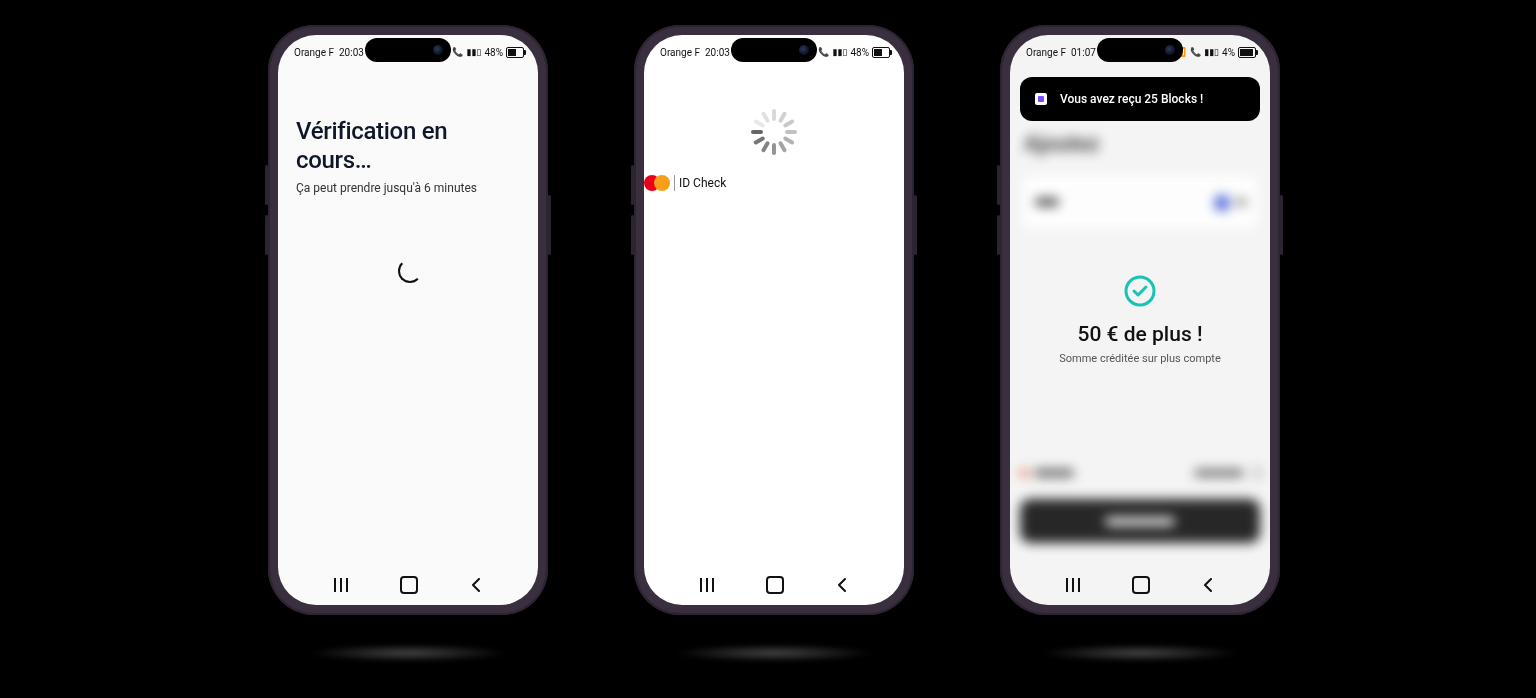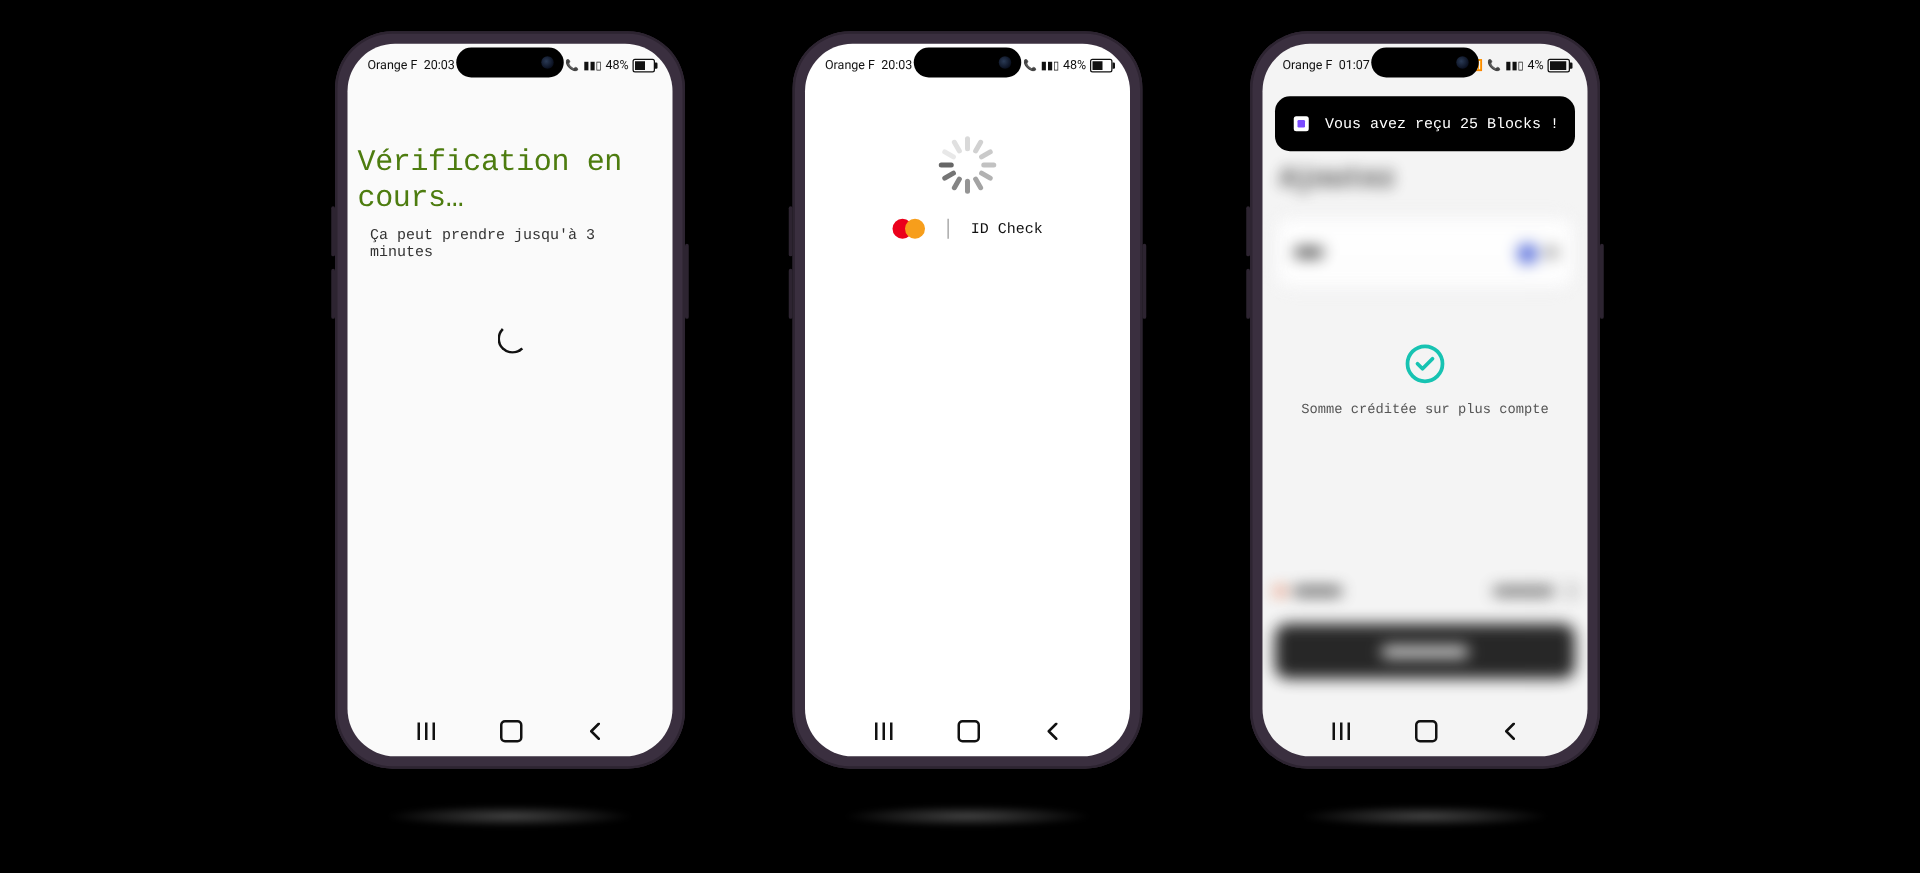--- a/index.html
+++ b/index.html
@@ -127,29 +127,29 @@
     z-index: 20;
   }
   .nav-recent { width: 14px; display:flex; justify-content:space-between; }
   .nav-recent span { width:2px; height:14px; background:#111; }
   .nav-home { width:14px; height:14px; border:2px solid #111; border-radius:4px; }
   .nav-back svg { display:block; }
 
   
   .content {
     position: absolute;
-    top: 34px; bottom: 40px; left: 0; right: 0; font-family: Liberation Mono, monospace;
+    top: 34px; bottom: 40px; left: 0; right: 0;
   }
 
   
   .p1 .title {
     font-size: 24px;
     font-weight: 500;
-    color: #4d7c0f;
-    margin: 48px 8px 6px;
+    color: #0f172a;
+    margin: 48px 18px 6px;
     line-height: 1.2;
     letter-spacing: -0.3px;
   }
   .p1 .subtitle {
     font-size: 12px;
     color: #333;
     margin: 0 18px;
   }
   .spinner-small {
     position: absolute;
@@ -178,22 +178,21 @@
     width: 4px; height: 12px;
     background: #666;
     border-radius: 2px;
     transform-origin: 2px 23px;
   }
   .idcheck {
     position: absolute;
     left: 0; right: 0; top: 106px;
     display: flex;
     align-items: center;
-    justify-content: center;
-    gap: 18px;
+    gap: 4px;
   }
   .mc-logo { position: relative; width: 26px; height: 16px; }
   .mc-logo .c { position:absolute; width:16px; height:16px; border-radius:50%; }
   .mc-logo .c.red { left:0; background:#eb001b; }
   .mc-logo .c.yel { right:0; background:#f79e1b; }
   .idcheck .sep { width:1px; height:16px; background:#999; }
   .idcheck .txt { font-size:12px; color:#111; }
 
   
   .toast {
@@ -320,21 +319,21 @@
           <span>📞</span>
           <span>▮▮▯</span>
           <span class="batt">48%</span>
           <span class="batt-icon">
               <span class="batt-fill"></span>
             </span>
         </div>
       </div>
       <div class="content">
         <div class="title">Vérification en cours…</div>
-        <div class="subtitle">Ça peut prendre jusqu'à 3 minutes</div>
+        <div class="subtitle">Ça peut prendre jusqu'à 6 minutes</div>
         <div class="spinner-small"></div>
       </div>
       <div class="navbar">
         <div class="nav-recent">
             <span></span>
             <span></span>
             <span></span>
           </div>
         <div class="nav-home"></div>
         <div class="nav-back">
@@ -455,20 +454,21 @@
             <div class="dot"></div>
             <div class="end"></div>
         </div>
         <div class="success">
           <div class="check-circle">
             <svg width="34" height="34" viewBox="0 0 34 34">
               <circle cx="17" cy="17" r="14" stroke="#17c3b2" stroke-width="3" fill="none"></circle>
               <path d="M11 17 L15 21 L23 13" stroke="#17c3b2" stroke-width="3" fill="none" stroke-linecap="round" stroke-linejoin="round"></path>
             </svg>
           </div>
+          <h2>50 € de plus !</h2>
           <p>Somme créditée sur plus compte</p>
         </div>
         <div class="blurzone bz-row">
           <div class="l">
               <div class="dot2"></div>
               <div class="t"></div>
             </div>
           <div class="r">
               <div class="t2"></div>
               <div class="chev"></div>

